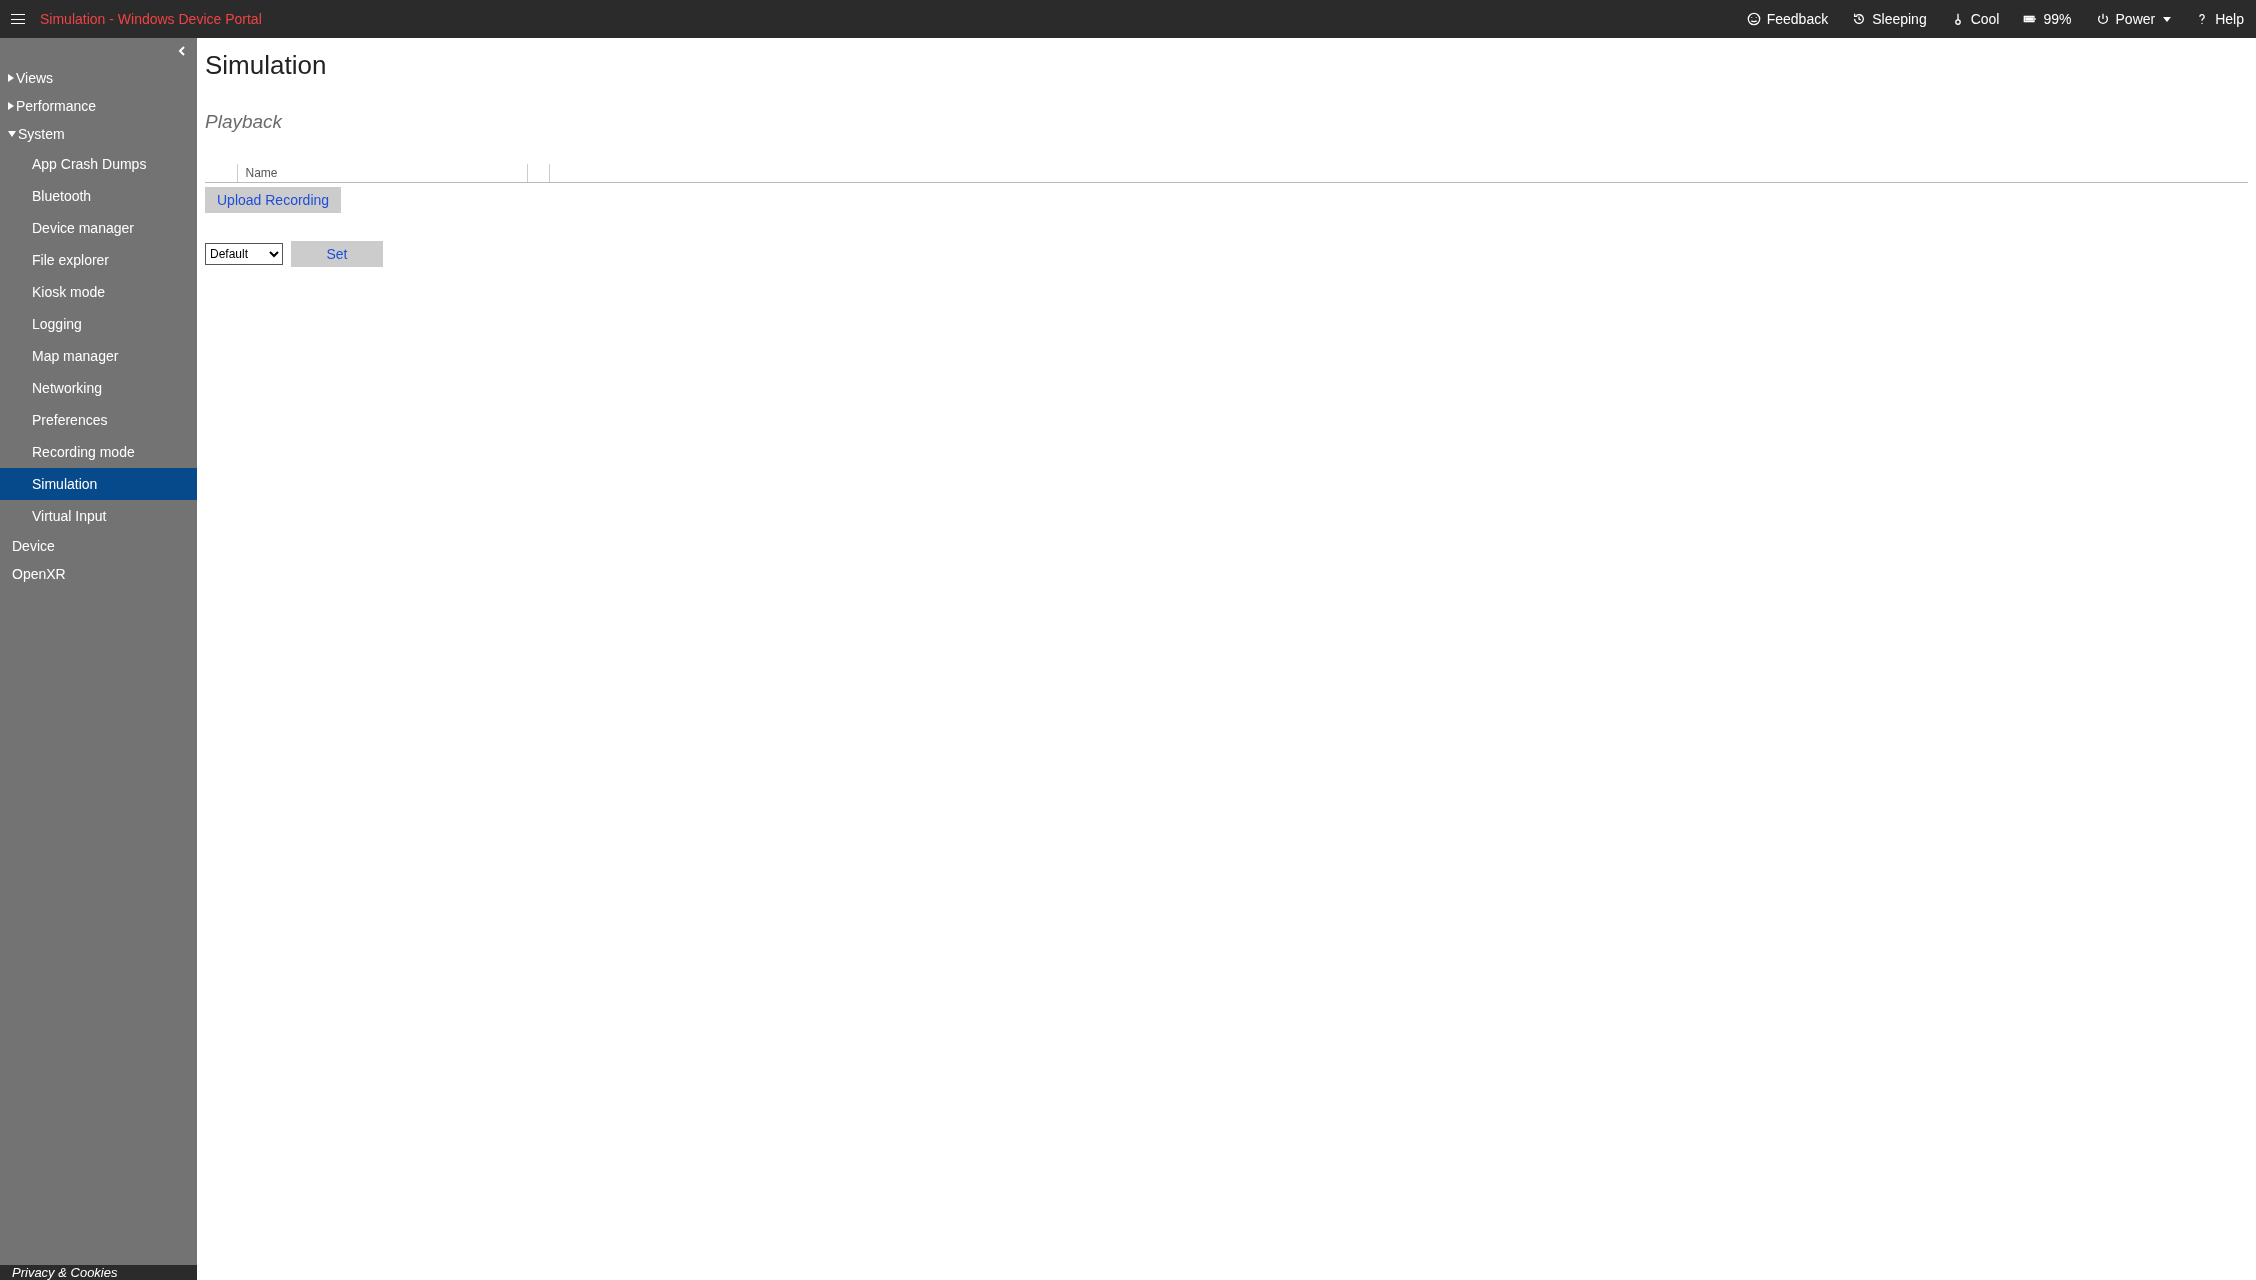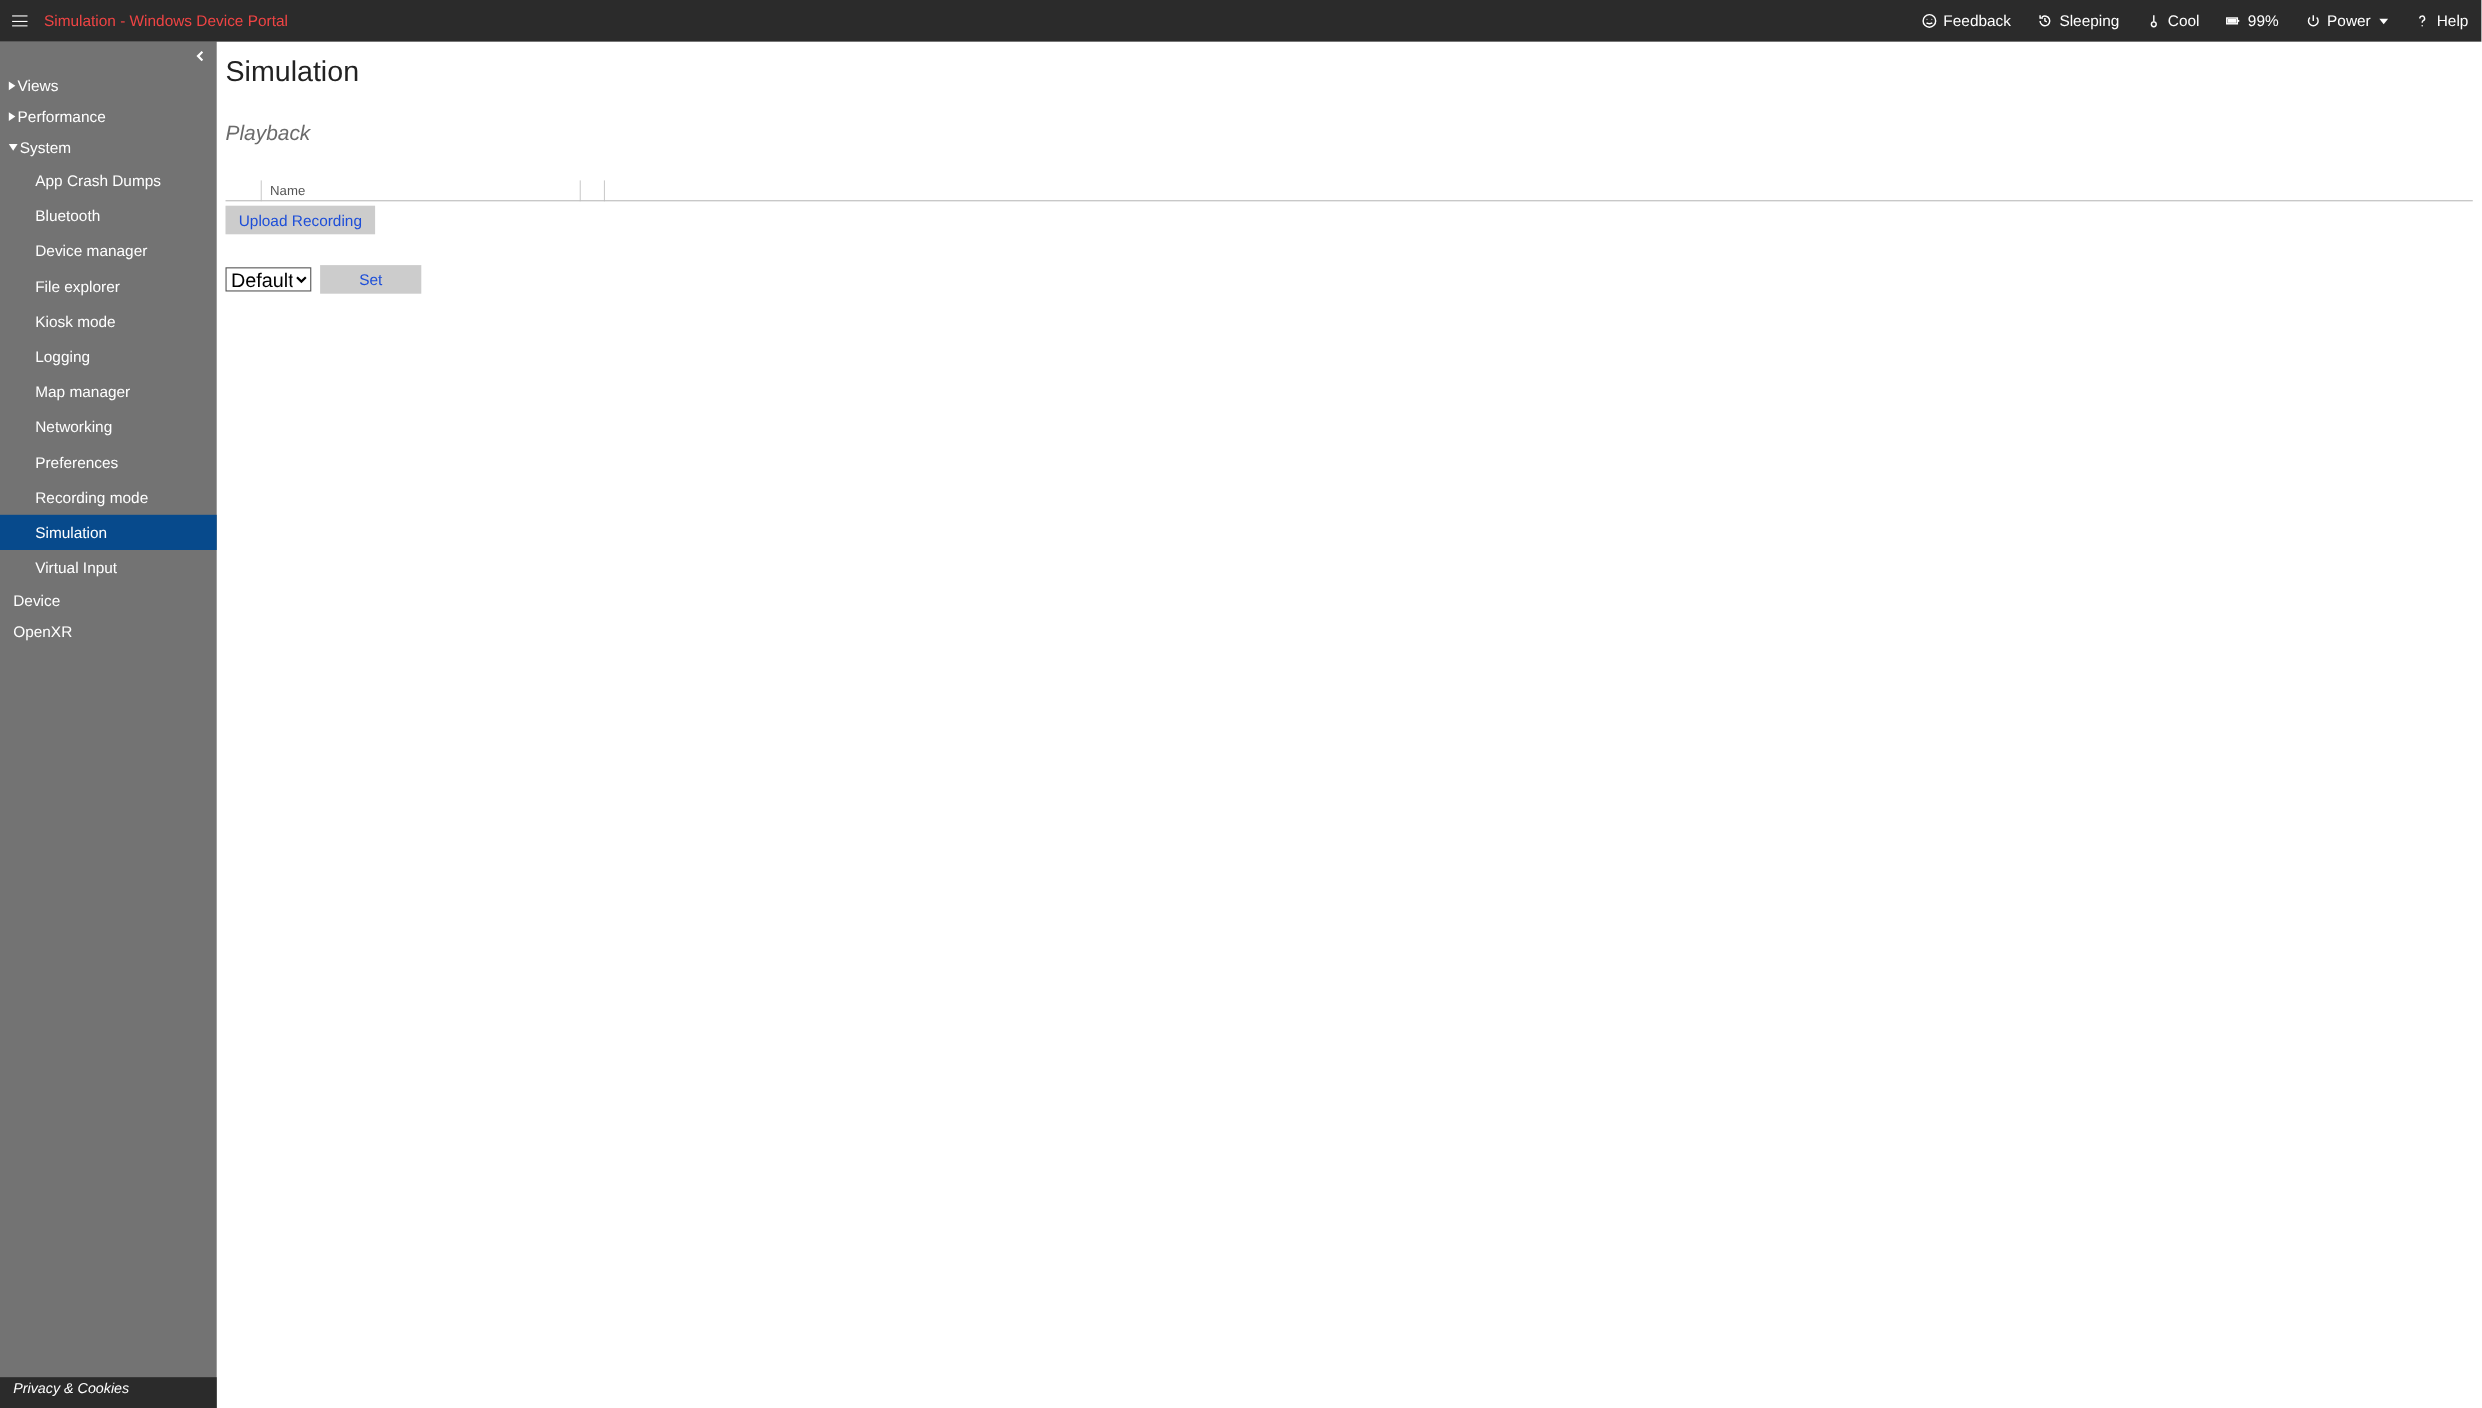--- a/index.html
+++ b/index.html
@@ -65,21 +65,21 @@
   border-top:6px solid #fff;
 }
 .sidebar .subitem {
   padding: 8px 8px 8px 32px;
 }
 .sidebar .subitem.selected { background:#074a8c; }
 .sidebar .item { padding: 6px 12px; }
 .sidebar .footer {
   position:absolute; left:0; right:0; bottom:0;
   background:#2b2b2b; color:#fff; font-style:italic;
-  font-size:13px; padding:2px 12px; height:28px; display:flex; align-items:flex-start;
+  font-size:13px; padding:2px 12px; height:15px; display:flex; align-items:center;
   cursor:pointer;
 }
 
 
 .main {
   flex:1 1 auto; background:#fff; color:#1b1b1b;
   padding: 8px 8px 8px 8px; overflow:auto;
 }
 .main h1 { font-weight:400; font-size:26px; margin:4px 0 30px 0; color:#222; }
 .main h2 { font-weight:400; font-size:19px; color:#6b6b6b; margin-bottom:2px;font-style:italic; }
@@ -98,21 +98,21 @@
 .btn {
   background:#ccc; border:none; color:#1d4ed8; font-size:14px;
   padding:5px 12px; cursor:pointer; font-family:inherit;
 }
 .btn.wide { width:92px; }
 .upload-row { margin-top:4px; }
 
 
 .cm-row { display:flex; gap:8px; align-items:center; }
 .cm-row select {
-  font-family:inherit; font-size:18px; border:1px solid #555; background:#fff;
+  font-family:inherit; font-size:12px; border:1px solid #555; background:#fff;
   height:22px; width:78px;
 }
 </style>
 </head>
 <body>
 
 <div class="header">
   <div class="hamburger">
     <div class="lines">
         <div></div>

